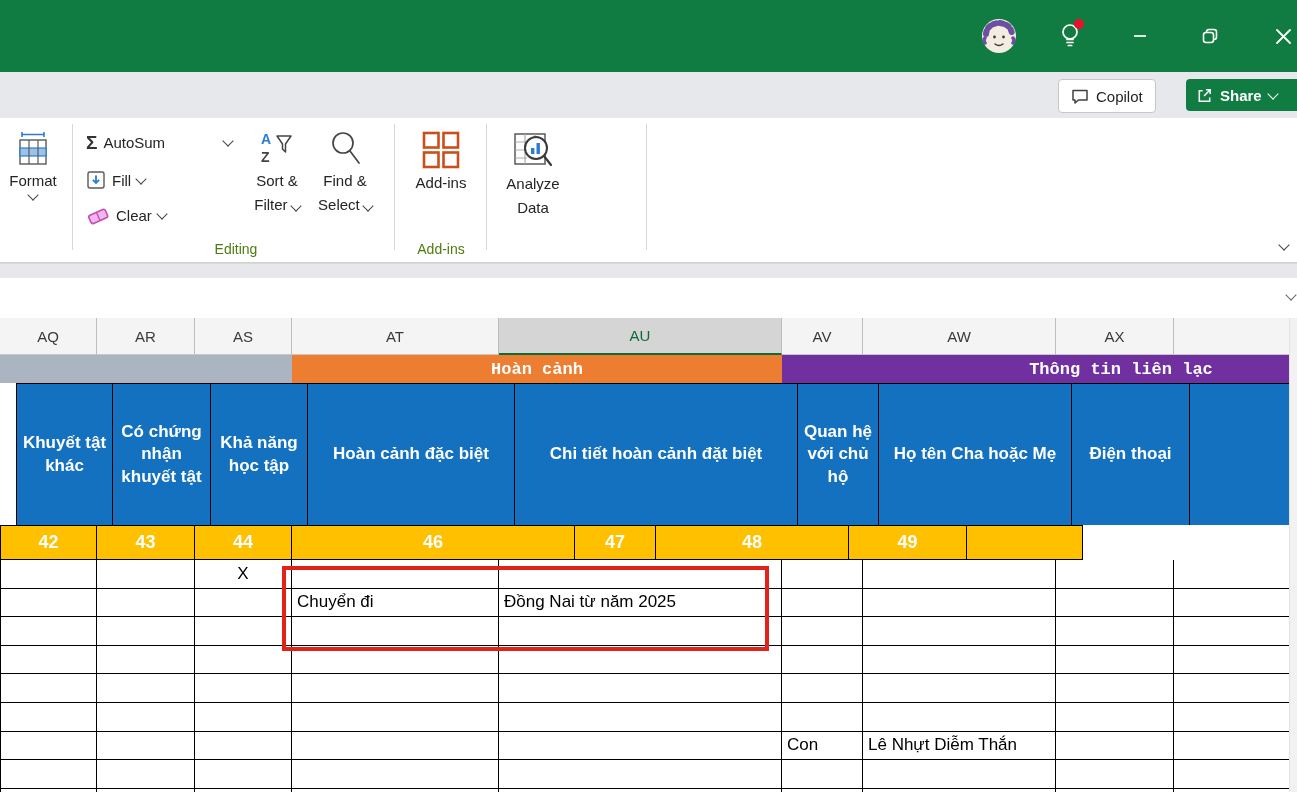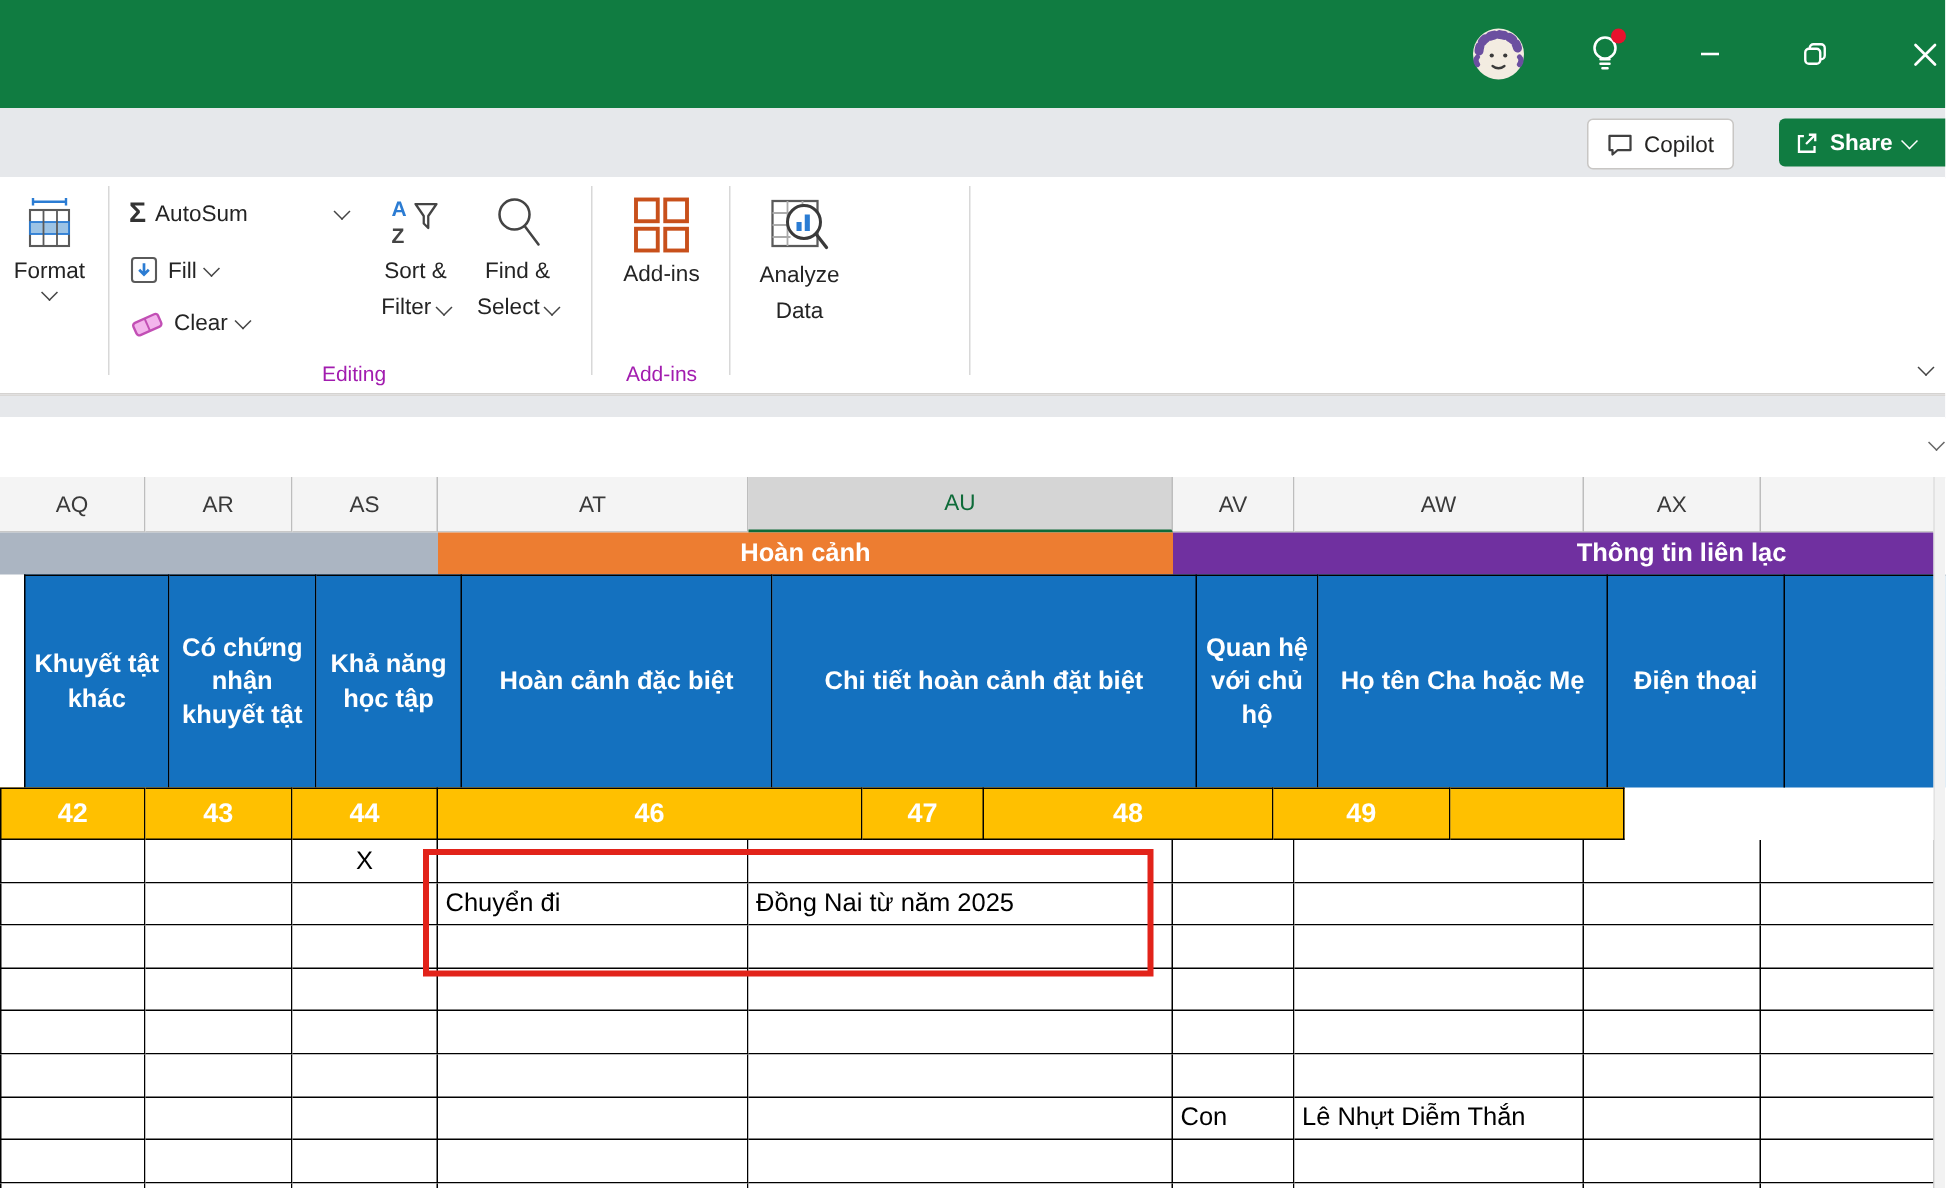--- a/index.html
+++ b/index.html
@@ -24,35 +24,35 @@
   
   .ribbon{position:absolute;left:0;top:118px;width:1297px;height:144px;background:#fff;border-bottom:1px solid #D5D3D1;}
   .vdiv{position:absolute;top:6px;height:126px;width:1px;background:#D8D8D8;}
   .bigbtn{position:absolute;top:6px;height:122px;display:flex;flex-direction:column;align-items:center;justify-content:flex-start;gap:2px;}
   .bigbtn .blabel{font-size:15px;color:#242424;line-height:1.45;text-align:center;white-space:nowrap;}
   .menurow{position:absolute;left:86px;height:28px;display:flex;align-items:center;gap:6px;font-size:15px;color:#242424;}
   .sigma{font-size:19px;color:#333;font-weight:bold;line-height:1;}
   .sp{flex:1;}
   .chv{display:inline-block;width:7px;height:7px;border-right:1.7px solid #444;border-bottom:1.7px solid #444;transform:rotate(45deg);margin-top:-3px;}
   .chv.w{border-color:#fff;}
-  .grouplabel{position:absolute;bottom:5px;font-size:14px;color:#a21caf;text-align:center;}
+  .grouplabel{position:absolute;bottom:5px;font-size:14px;color:#4d7c0f;text-align:center;}
   .collapse-chv{position:absolute;left:1274px;top:120px;width:20px;height:16px;display:flex;align-items:center;justify-content:center;}
 
   
   .midstrip{position:absolute;left:0;top:263px;width:1297px;height:14px;background:#E6E8EB;border-top:1px solid #DAD8D6;border-bottom:1px solid #E3E3E3;}
   .formularow{position:absolute;left:0;top:278px;width:1297px;height:40px;background:#fff;border-bottom:1px solid #D8D8D8;}
   .formula-chv{position:absolute;left:1282px;top:10px;width:18px;height:16px;display:flex;align-items:center;justify-content:center;}
 
   
   .sheet{position:absolute;left:0;top:318px;width:1297px;height:474px;overflow:hidden;background:#fff;}
   .srow{display:flex;width:1290px;}
   .scell{flex:0 0 auto;box-sizing:border-box;overflow:hidden;}
   .colcell{background:#F4F4F4;border-right:1px solid #BDBDBD;border-bottom:1px solid #C8C8C8;display:flex;align-items:center;justify-content:center;font-size:15px;color:#3A3A3A;}
   .colcell.sel{background:#D5D5D5;color:#0E6B39;border-bottom:2.5px solid #0E6B39;}
-  .bandcell{color:#fff;font-weight:bold;font-size:17px;display:flex;align-items:center;justify-content:center;box-sizing:border-box;}
+  .bandcell{color:#fff;font-weight:bold;font-size:17px;display:flex;align-items:center;justify-content:center;box-sizing:border-box;font-family:Liberation Mono, monospace;}
   .headrow .scell:first-child,.numrow .scell:first-child,.datarow .scell:first-child{border-left:1.5px solid #000;}
   .bluecell{color:#fff;font-weight:bold;font-size:17px;display:flex;align-items:center;justify-content:center;text-align:center;border-right:1.5px solid #000;border-top:1.5px solid #000;padding:2px 3px;line-height:1.3;}
   .bluecell.lastg{justify-content:flex-end;text-align:right;padding-right:1px;}
   .numcell{color:#fff;font-weight:bold;font-size:18px;display:flex;align-items:center;justify-content:center;border-right:1.5px solid #000;border-top:1.5px solid #000;border-bottom:1.5px solid #000;}
   .datacell{background:#fff;border-right:1px solid #000;border-bottom:1px solid #000;font-size:17px;color:#000;display:flex;align-items:center;padding:0 5px;white-space:nowrap;}
   .annotation-box{position:absolute;left:282px;top:248px;width:479px;height:77px;border:4px solid #E2231A;z-index:6;pointer-events:none;}
   .vscroll{position:absolute;right:0;top:0;width:7px;height:474px;background:#F2F2F2;border-left:1px solid #E3E3E3;}
 </style>
 </head>
 <body>

